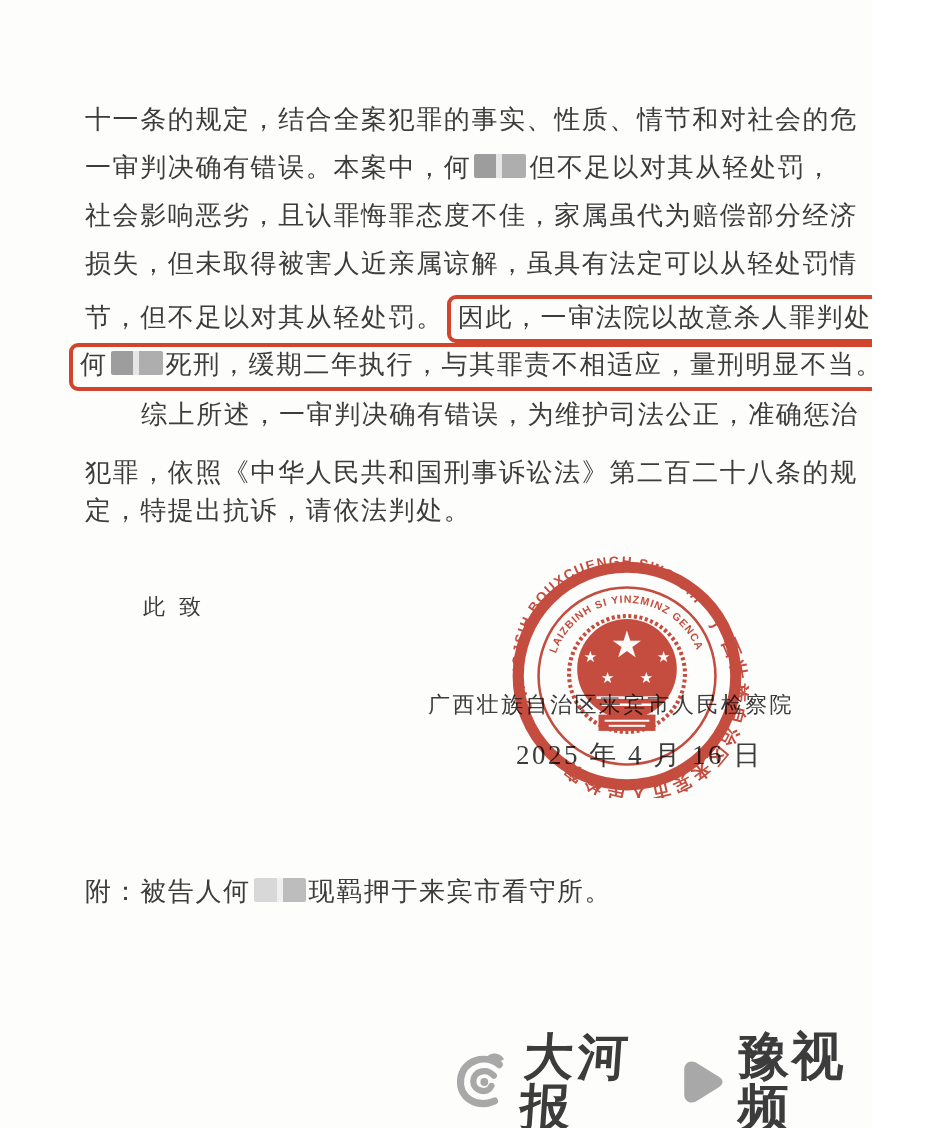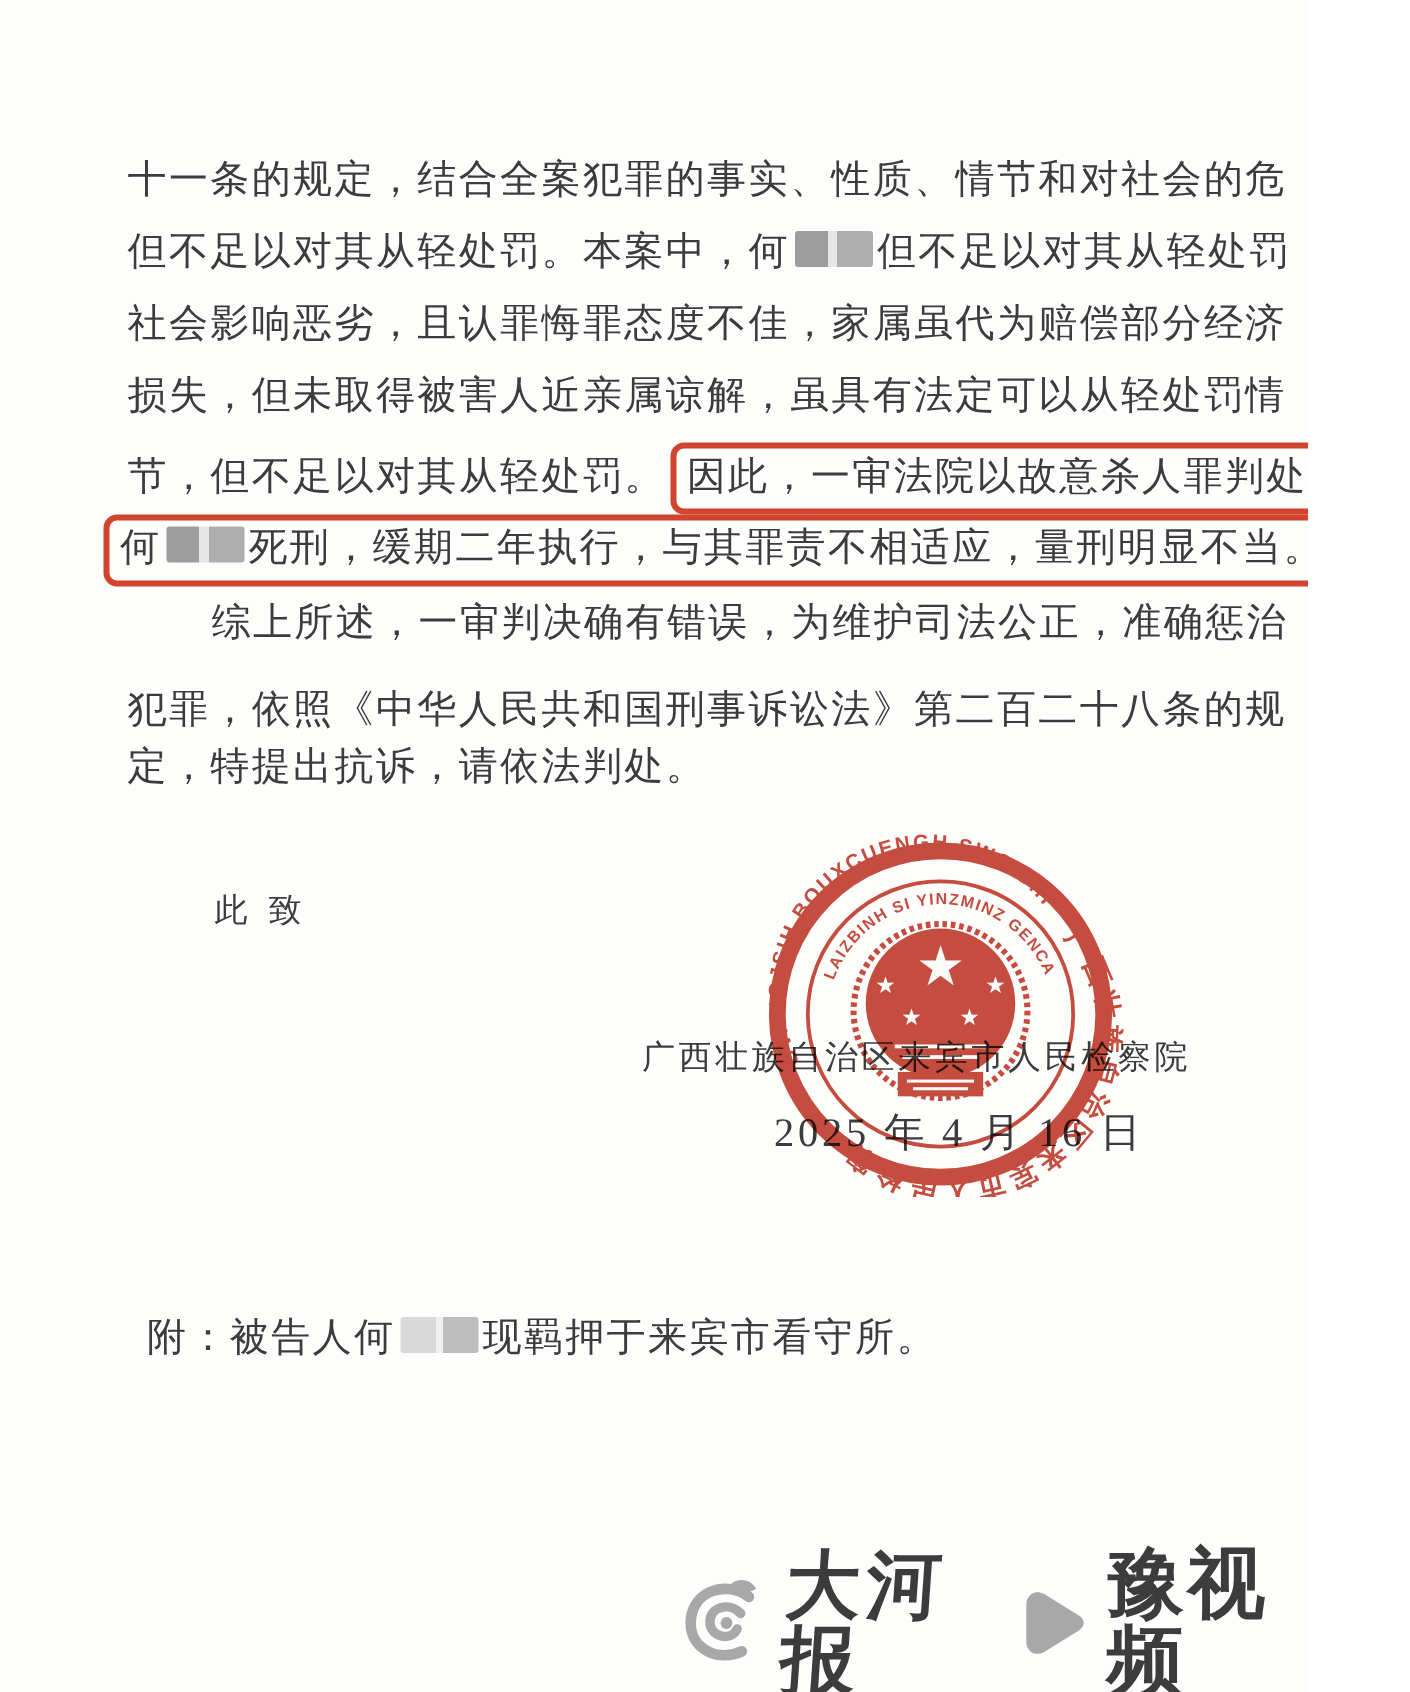--- a/index.html
+++ b/index.html
@@ -26,21 +26,21 @@
   .redbox {
     display:inline-block; border:4px solid rgba(209,68,45,0.95);
     border-radius:9px; padding:2px 7px 4px; margin-left:3px;
   }
   .redbox:first-child { margin-left:-16px;font-family:Liberation Mono, monospace; }
   .closing-line { position:absolute; font-size:22px; white-space:nowrap; letter-spacing:1.8px; }
   #salute   { left:143px; top:592px; letter-spacing:14px; }
   #court    { left:85px;  top:638px; letter-spacing:2.2px; }
   #org      { left:428px; top:690px; letter-spacing:2.4px; }
   #docdate  { left:516px; top:737px; letter-spacing:2.5px; font-size:27px; }
-  #attach-line { position:absolute; left:98px; top:874px; font-size:26px; letter-spacing:1.6px; white-space:nowrap; }
+  #attach-line { position:absolute; left:85px; top:874px; font-size:26px; letter-spacing:1.6px; white-space:nowrap; }
   .seal-wrap {
     position:absolute; left:505px; top:554px; width:244px; height:244px;
     mix-blend-mode:multiply; opacity:0.93;
   }
   .footer {
     position:absolute; left:452px; top:1040px; height:84px;
     display:flex; align-items:center;
     font-family:"Liberation Sans","DejaVu Sans",sans-serif;
   }
   .brand-text {
@@ -50,21 +50,21 @@
   .brand-text.v2 { font-size:52px; transform:none; letter-spacing:2px; }
   .footer .gap1 { width:8px; } .footer .gap2 { width:26px; } .footer .gap3 { width:12px; }
 </style>
 </head>
 <body>
 
 <div class="page">
 
   <div id="body-text">
       <div class="bline" style="top: 103px;"><span>十一条的规定，结合全案犯罪的事实、性质、情节和对社会的危</span></div>
-      <div class="bline" style="top: 151px;"><span>但不足以对其从轻处罚。本案中，何</span><span class="redact"></span><span>但不足以对其从轻处罚，</span></div>
+      <div class="bline" style="top: 151px;"><span>一审判决确有错误。本案中，何</span><span class="redact"></span><span>但不足以对其从轻处罚，</span></div>
       <div class="bline" style="top: 199px;"><span>社会影响恶劣，且认罪悔罪态度不佳，家属虽代为赔偿部分经济</span></div>
       <div class="bline" style="top: 247px;"><span>损失，但未取得被害人近亲属谅解，虽具有法定可以从轻处罚情</span></div>
       <div class="bline" style="top: 295px;"><span>节，但不足以对其从轻处罚。</span><span class="redbox" style="border-color: rgb(209, 68, 45);"><span>因此，一审法院以故意杀人罪判处</span></span></div>
       <div class="bline" style="top: 343px;"><span class="redbox" style="border-color: rgb(209, 68, 45);"><span>何</span><span class="redact"></span><span>死刑，缓期二年执行，与其罪责不相适应，量刑明显不当。</span></span></div>
       <div class="bline indent" style="top: 398px;"><span>综上所述，一审判决确有错误，为维护司法公正，准确惩治</span></div>
       <div class="bline" style="top: 446px; margin-top: 10px;"><span>犯罪，依照《中华人民共和国刑事诉讼法》第二百二十八条的规</span></div>
       <div class="bline" style="top: 494px;"><span>定，特提出抗诉，请依法判处。</span></div>
     </div>
 
   <div id="salute" class="closing-line">此致</div>

